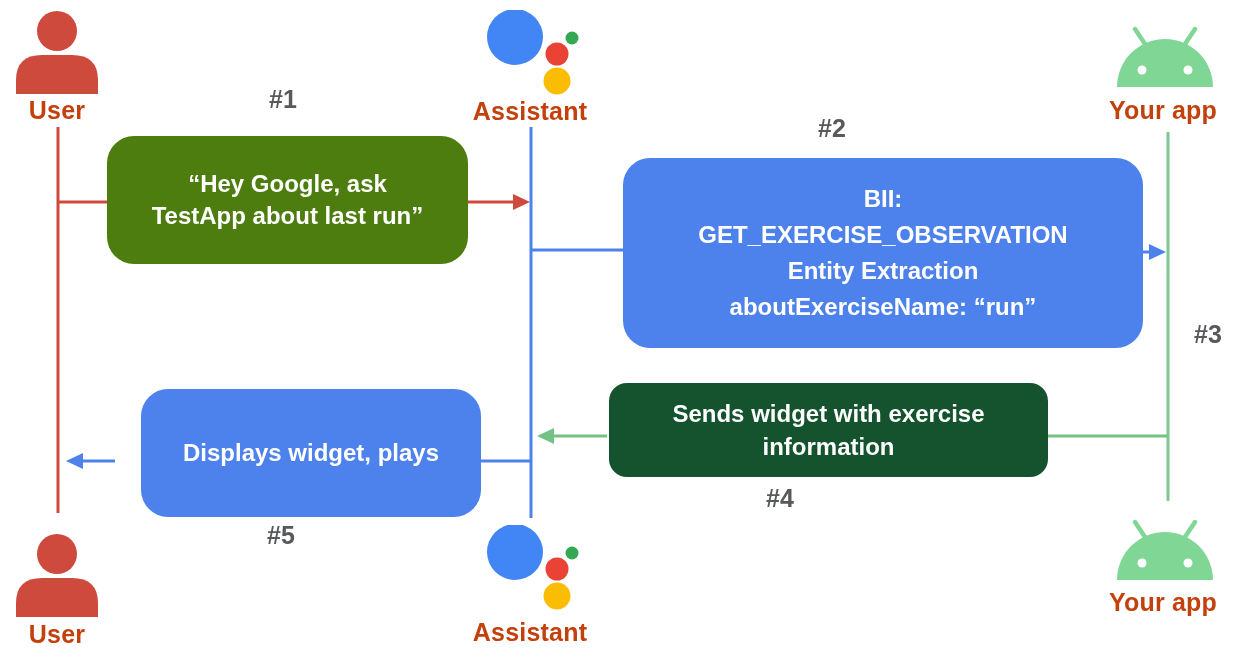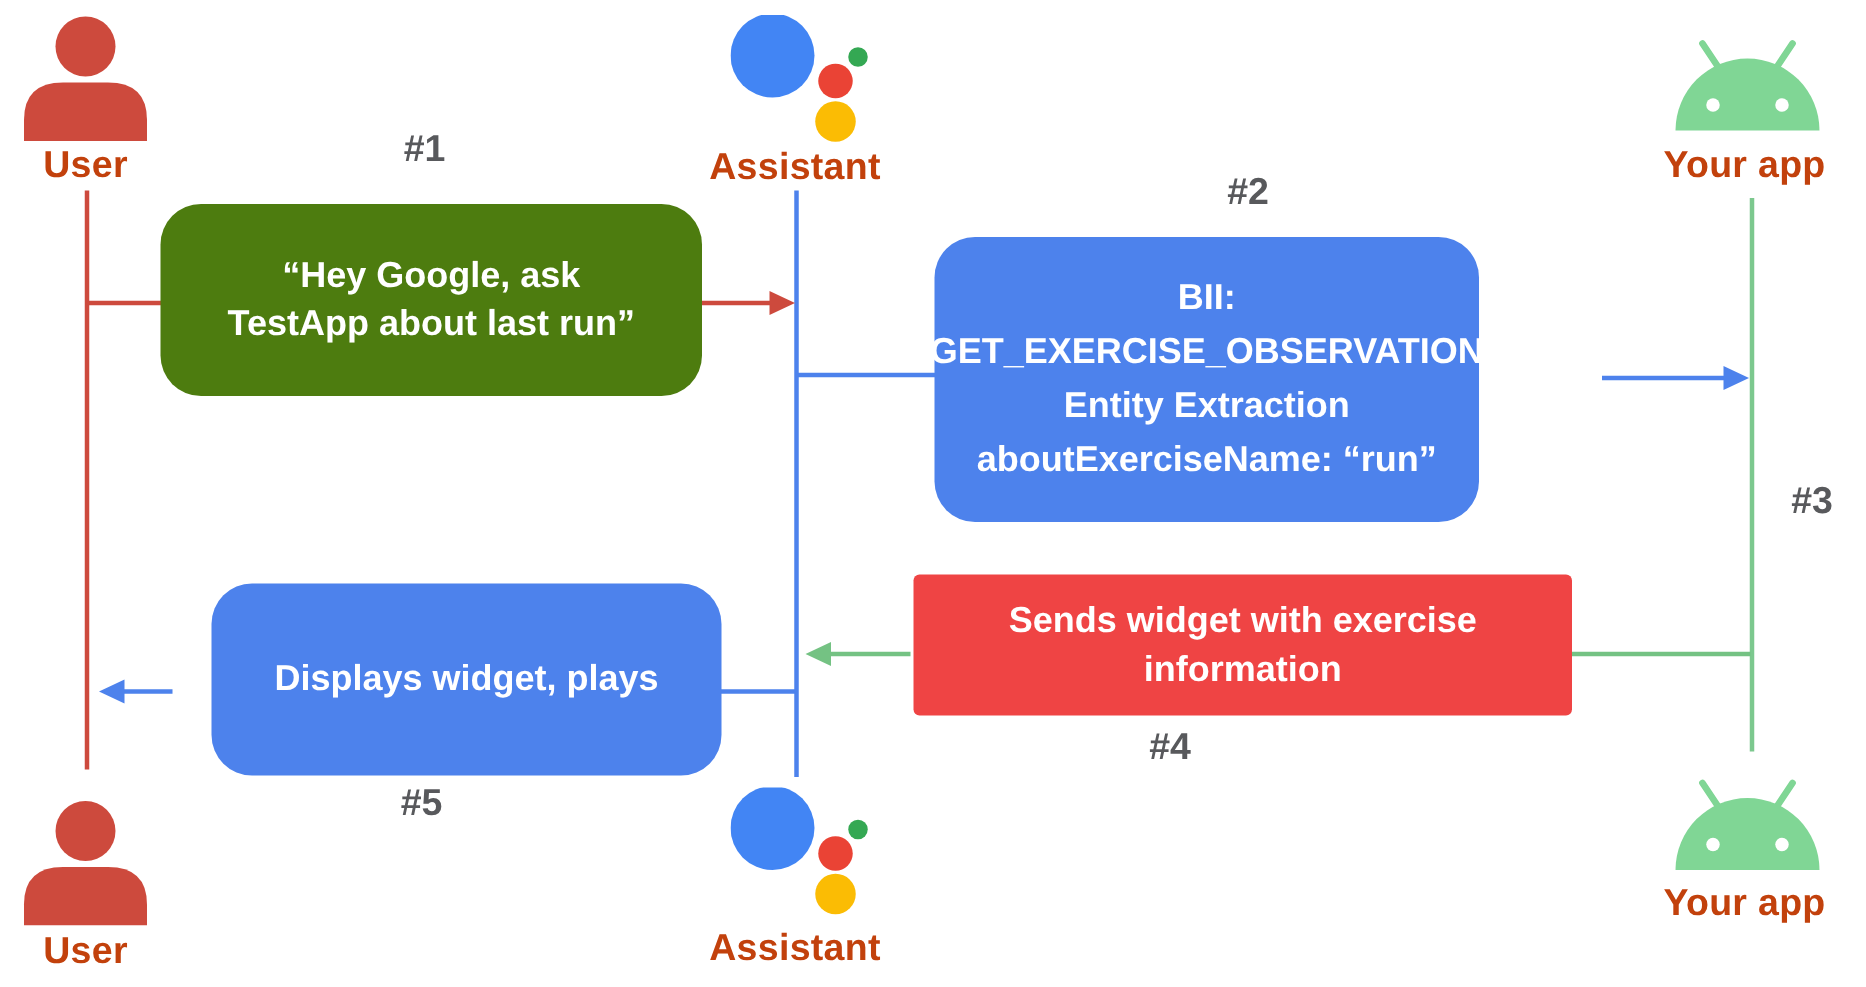--- a/index.html
+++ b/index.html
@@ -35,23 +35,23 @@
     flex-direction:column;
     align-items:center;
     justify-content:center;
     color:#ffffff;
     font-weight:700;
     text-align:center;
   }
   .msg-box span{display:block;white-space:nowrap;}
   .box-red{background:#4d7c0f;border-radius:27px;}
   .box-blue{background:#4d82ec;border-radius:27px;}
-  .box-green{background:#ef4444;border-radius:4px;}
+  .box-green{background:#14532d;border-radius:18px;}
   #box1{left:107px;top:136px;width:361px;height:128px;font-size:24px;line-height:32px;}
-  #box2{left:623px;top:158px;width:363px;height:190px;font-size:24px;line-height:36px;}
+  #box2{left:623px;top:158px;width:520px;height:190px;font-size:24px;line-height:36px;}
   #box4{left:609px;top:383px;width:439px;height:94px;font-size:24px;line-height:33px;}
   #box5{left:113px;top:389px;width:340px;height:128px;font-size:24px;line-height:34px;margin-left:28px;}
   .icon{position:absolute;}
 </style>
 </head>
 <body>
 
 <div class="stage">
 
   <svg class="layer" width="1244" height="658" viewBox="0 0 1244 658">

